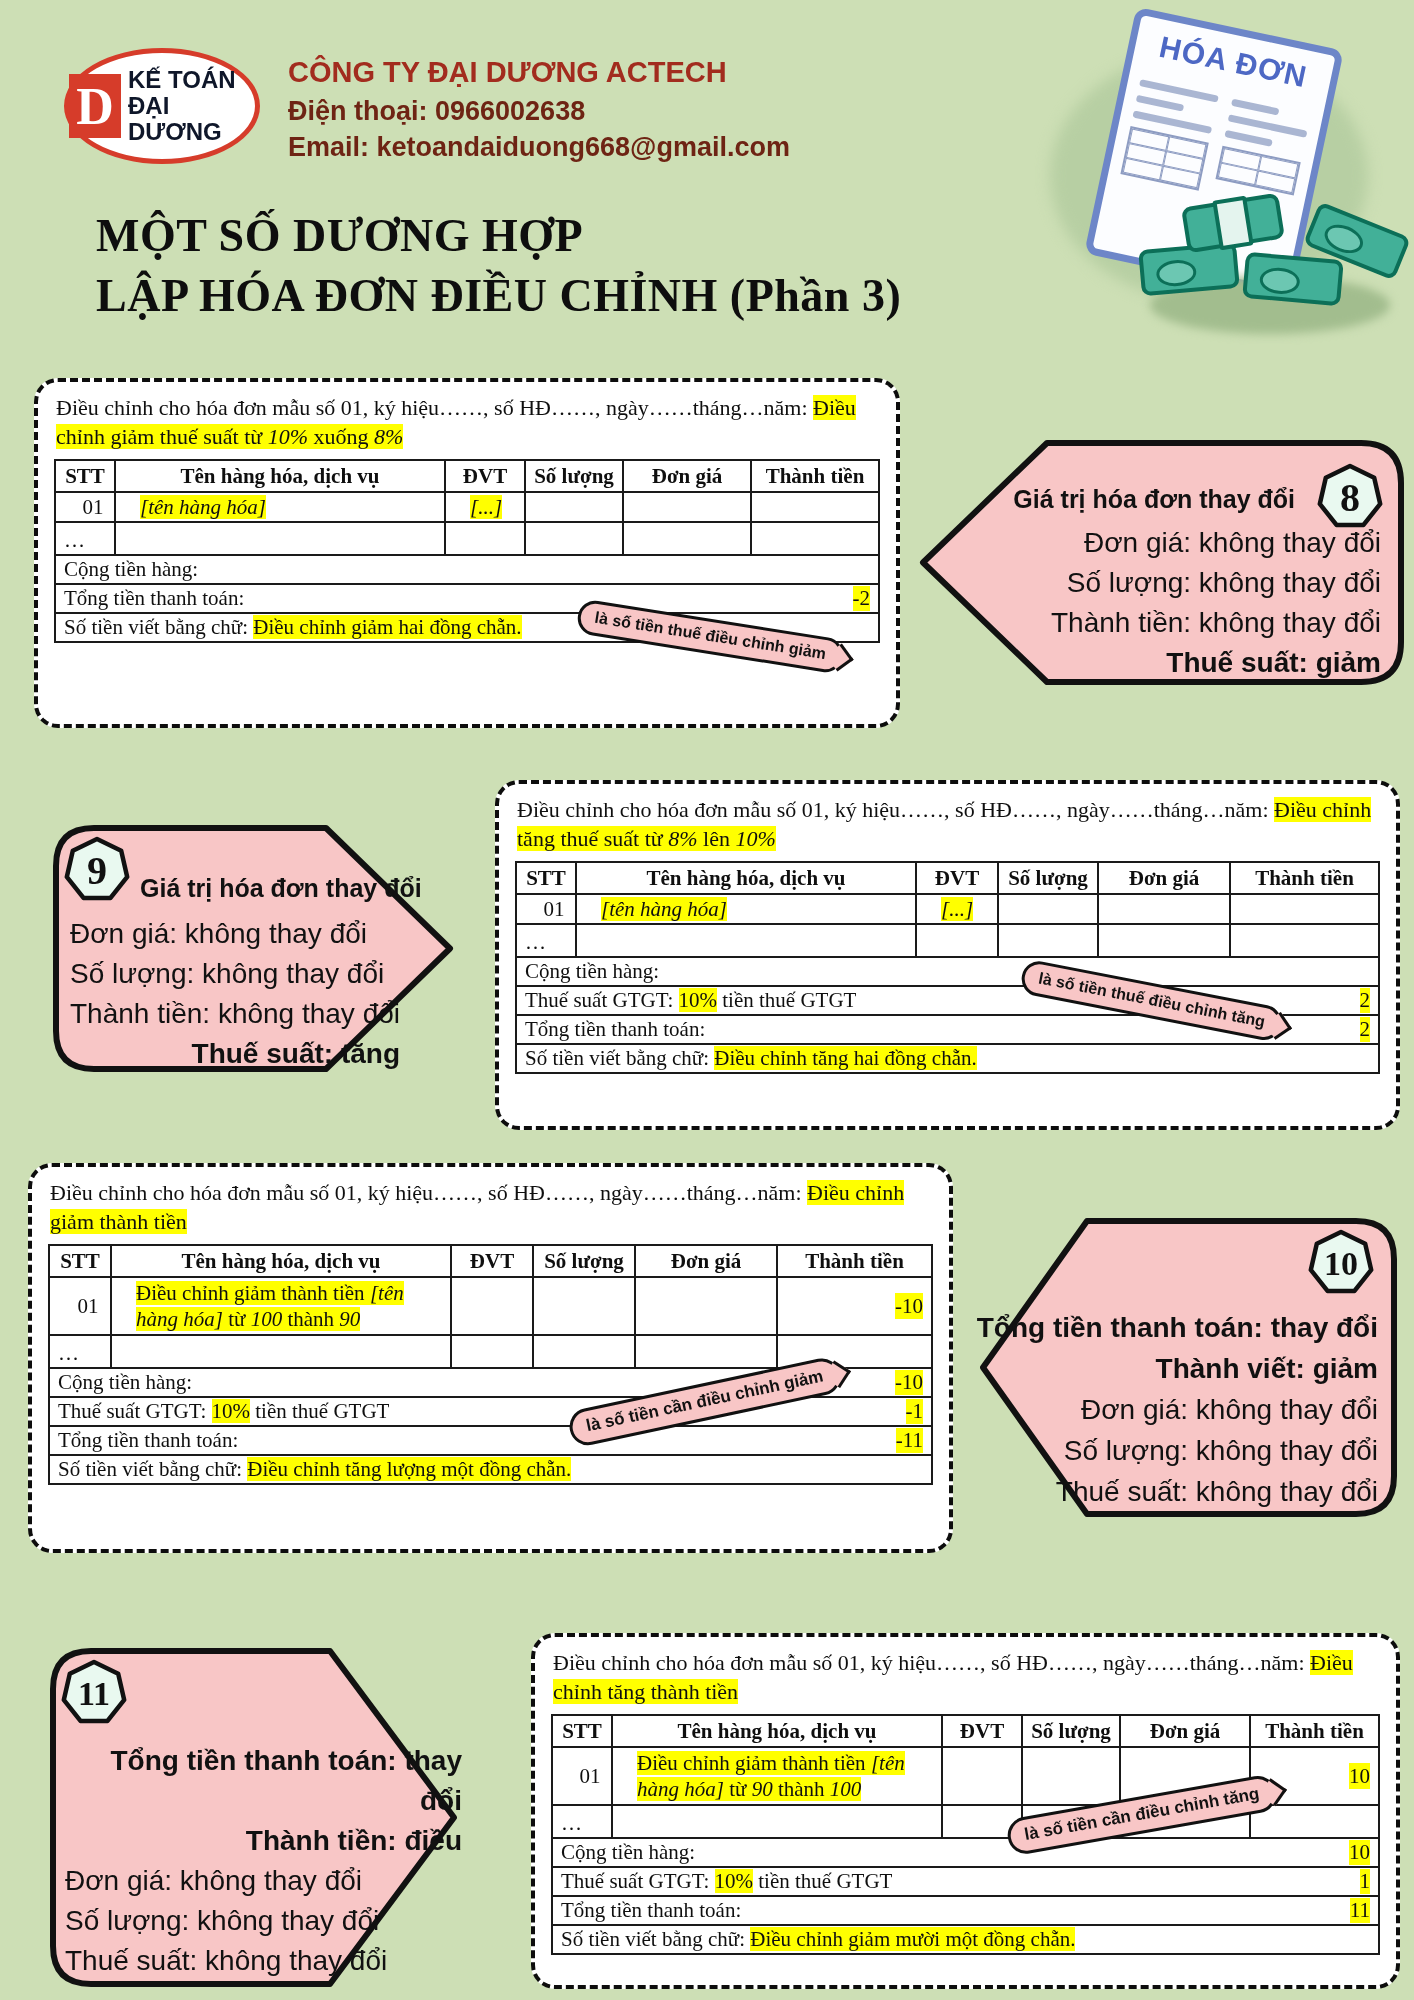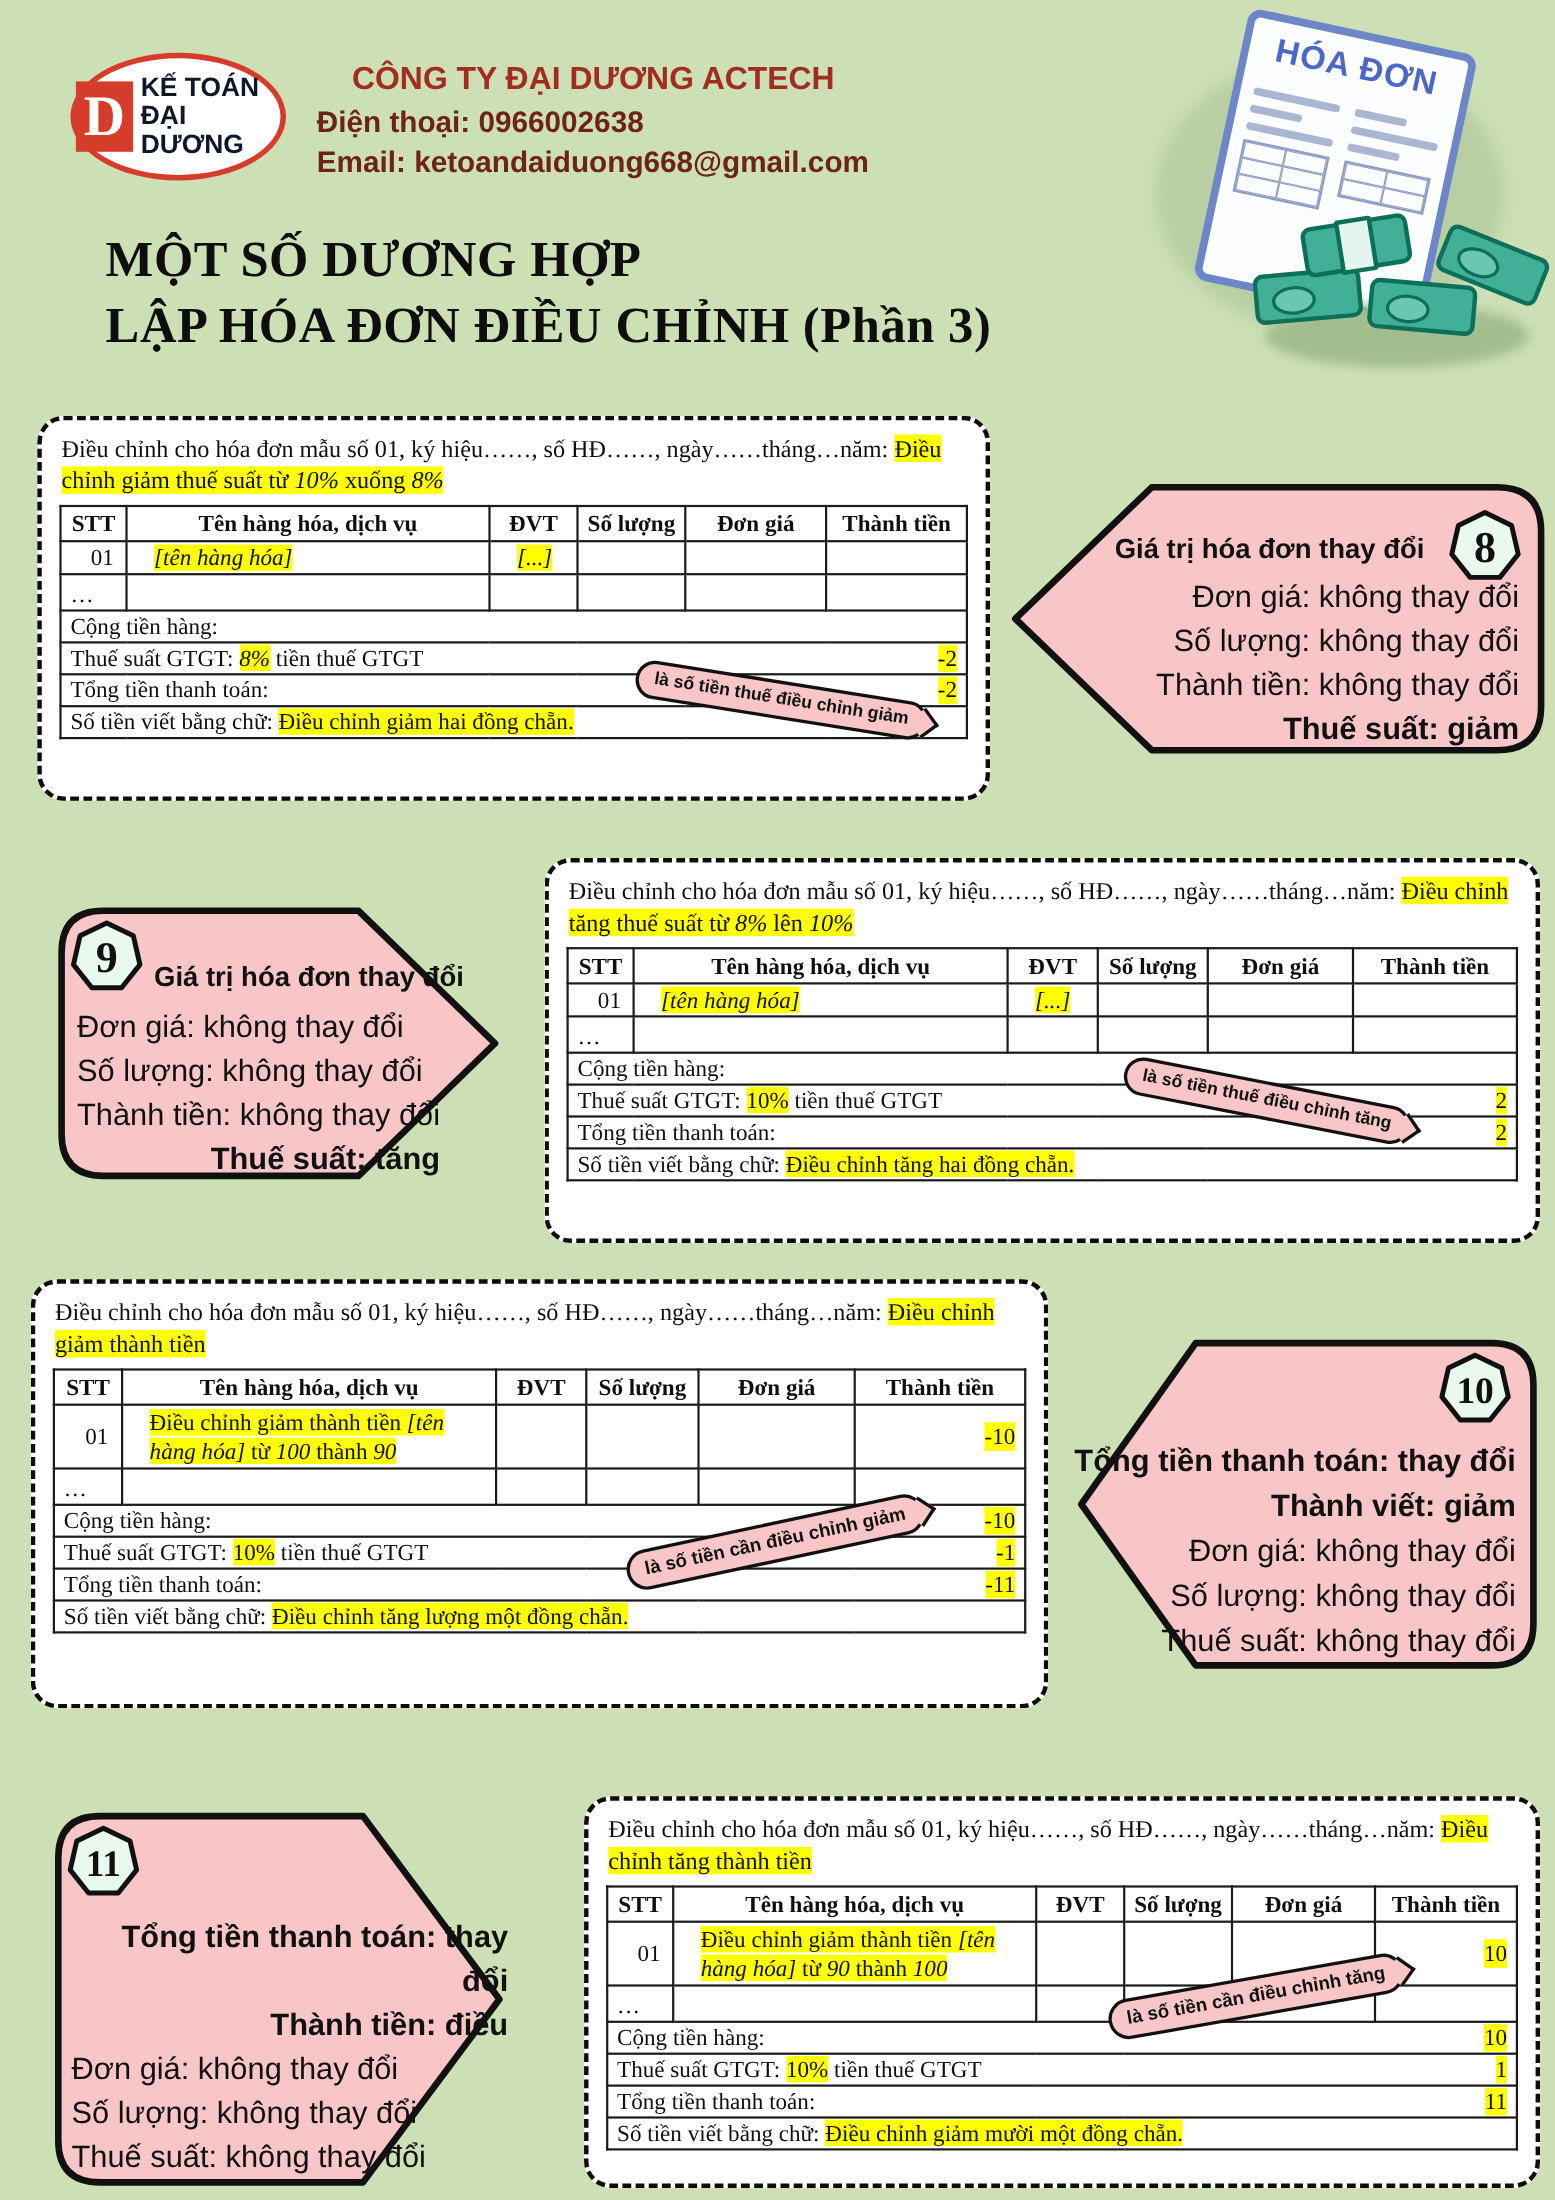--- a/index.html
+++ b/index.html
@@ -8,21 +8,21 @@
           font-family:"Liberation Sans",sans-serif;color:#111;}
 
   
   .logo{position:absolute;left:64px;top:48px;width:196px;height:116px;background:#fff;
         border:5px solid #d63c2a;border-radius:50%;display:flex;align-items:center;
         justify-content:center;gap:7px;box-sizing:border-box;}
   .dbox{width:58px;height:64px;background:#d63c2a;color:#fff;font-family:"Liberation Serif",serif;
         font-weight:bold;font-size:52px;display:flex;align-items:center;justify-content:center;}
   .ltxt{color:#0f172a;font-weight:bold;font-size:24px;line-height:1.08;}
   .company{position:absolute;left:288px;top:56px;font-weight:bold;}
-  .company .name{font-size:29px;color:#a22c1e;margin-bottom:7px;margin-left:32px;}
+  .company .name{font-size:29px;color:#a22c1e;margin-bottom:7px;}
   .company .row{font-size:27px;color:#6e2414;margin-bottom:5px;}
   .main-title{position:absolute;left:96px;top:206px;font-family:"Liberation Serif",serif;
               font-weight:bold;font-size:46px;line-height:1.3;color:#0e0e0e;letter-spacing:.5px;}
 
   
   .illus{position:absolute;left:1022px;top:8px;width:392px;height:345px;}
   .ishadow{position:absolute;left:28px;top:42px;width:318px;height:252px;background:#b7cfa3;
            border-radius:50%;filter:blur(7px);}
   .doc{position:absolute;left:86px;top:18px;width:212px;height:252px;background:#fcfdff;
        border:7px solid #6d86c8;border-radius:12px;transform:rotate(12deg);box-sizing:border-box;}
@@ -182,23 +182,20 @@
         <td></td>
             <td></td>
             <td></td>
             <td></td>
             <td></td>
       </tr>
       <tr class="frow">
         <td colspan="6"><span>Cộng tiền hàng:</span></td>
       </tr>
       <tr class="frow">
-        <td colspan="6"><span>Thuế suất GTGT: </span><span class="hl it">8%</span><span> tiền thuế GTGT</span><span class="fval hl">-2</span></td>
-      </tr>
-      <tr class="frow">
         <td colspan="6"><span>Tổng tiền thanh toán:</span><span class="fval hl">-2</span></td>
       </tr>
       <tr class="frow">
         <td colspan="6"><span>Số tiền viết bằng chữ: </span><span class="hl">Điều chỉnh giảm hai đồng chẵn.</span></td>
       </tr>
     </tbody>
       </table>
   </section>
   <div class="pill" style="left:578px;top:598px;transform:rotate(9deg);"><span>là số tiền thuế điều chỉnh giảm</span></div>
 

